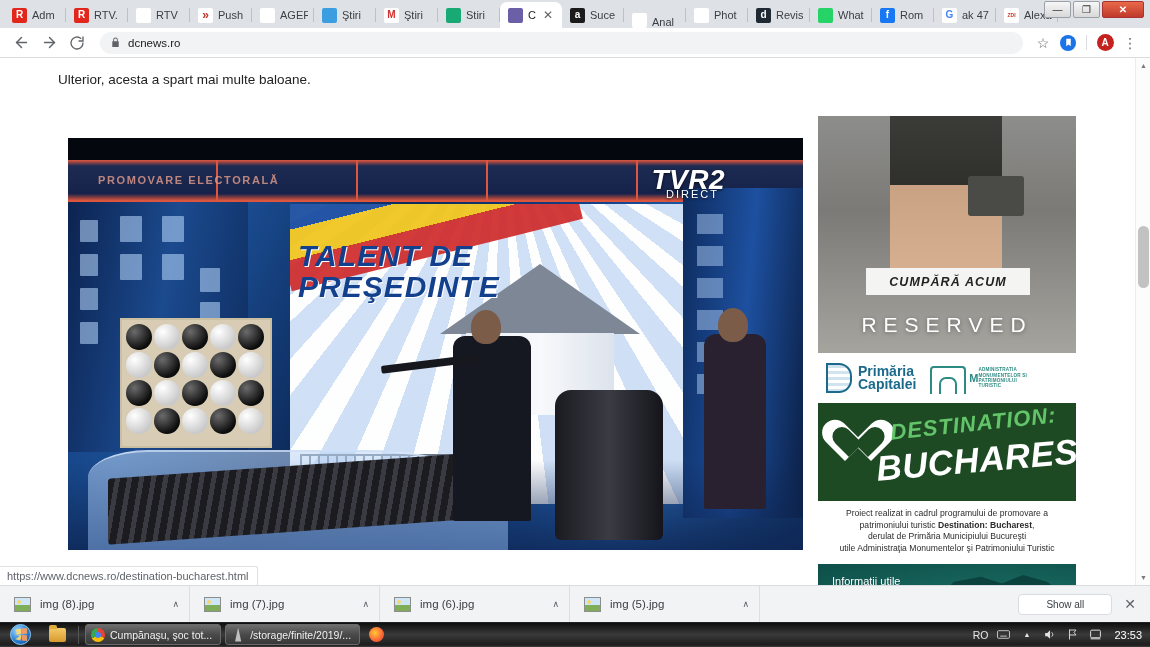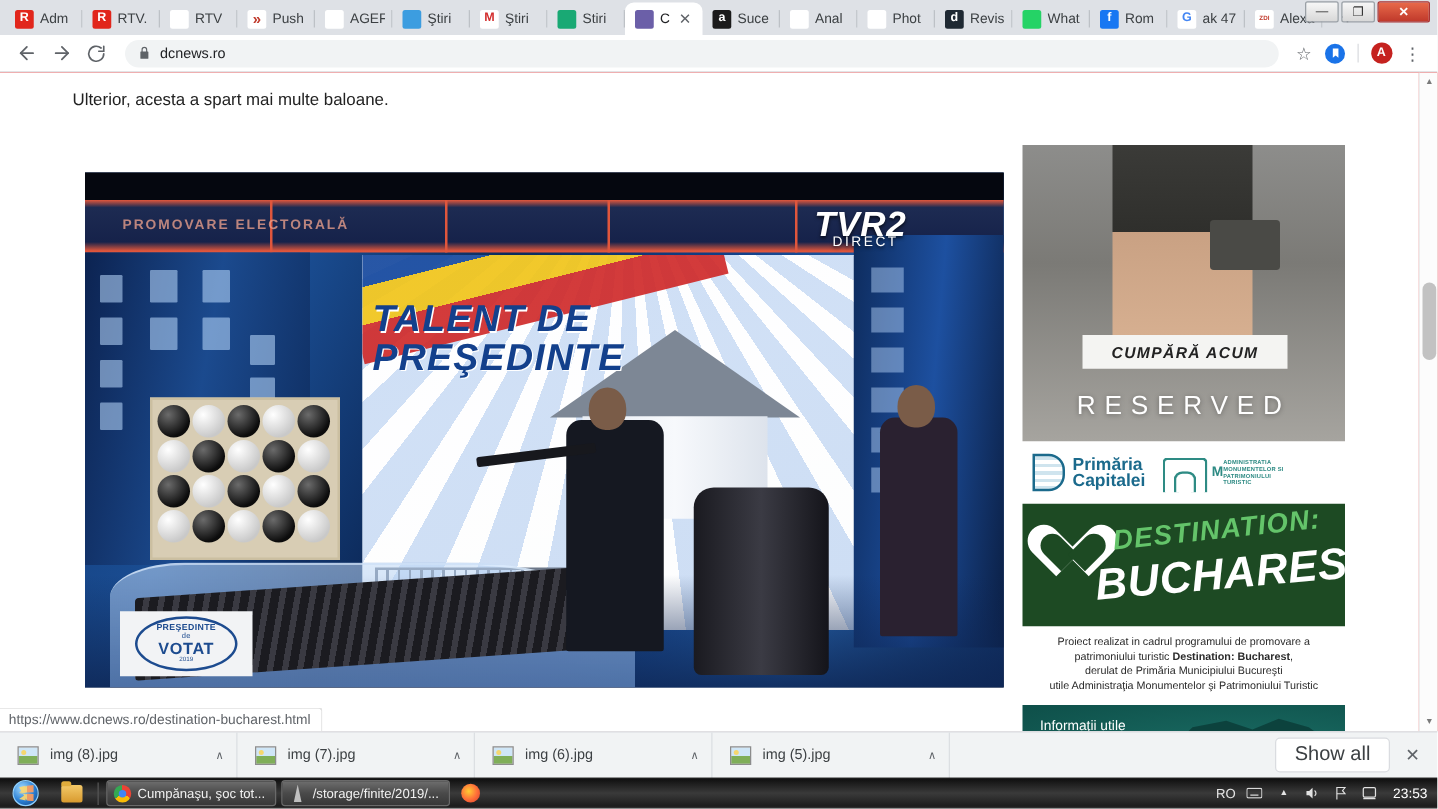--- a/index.html
+++ b/index.html
@@ -469,22 +469,22 @@
     width: 4px; height: 4px; border-radius: 50%; background: #f5d76e;
   }
   .dl-name { flex: 1; white-space: nowrap; overflow: hidden; }
   .dl-caret { color: #5f6368; font-size: 9px; margin-left: 8px; }
   .shelf-right {
     margin-left: auto; display: flex; align-items: center; gap: 12px;
     padding-right: 14px;
   }
   .showall {
     border: 1px solid #dadce0; background: #fff;
-    border-radius: 4px; padding: 4px 15px;
-    font-size: 16px; color: #3c4043;
+    border-radius: 4px; padding: 4px 27px;
+    font-size: 10px; color: #3c4043;
   }
   .shelf-close { font-size: 14px; color: #5f6368; }
 
   
   .taskbar {
     position: absolute; left: 0; top: 622px;
     width: 1150px; height: 25px;
     background: linear-gradient(to bottom, #2b2b2b 0%, #111 6%, #3a3a3a 50%, #1c1c1c 92%, #404040 100%);
     display: flex; align-items: center;
   }
@@ -613,21 +613,21 @@
           <div class="tab active" style="width: 62px;">
             <div class="tab-fav" style="background: rgb(107, 95, 168);"></div>
             <span class="tab-title">C</span>
             <span class="tab-close">✕</span>
           </div>
           <div class="tab" style="width: 62px;">
             <div class="tab-fav" style="background: rgb(27, 27, 27);">a</div>
             <span class="tab-title">Suce</span>
             <span class="tsep"></span>
           </div>
-          <div class="tab" style="width: 62px;">
+          <div class="tab" style="width: 62px; align-items: flex-end;">
             <div class="tab-fav" style="background: rgb(255, 255, 255);"></div>
             <span class="tab-title">Anal</span>
             <span class="tsep"></span>
           </div>
           <div class="tab" style="width: 62px;">
             <div class="tab-fav" style="background: rgb(255, 255, 255);"></div>
             <span class="tab-title">Phot</span>
             <span class="tsep"></span>
           </div>
           <div class="tab" style="width: 62px;">
@@ -792,28 +792,20 @@
 
           <div class="person" style="left:385px;top:198px;width:78px;height:185px;">
             <div class="head" style="left:18px;top:-26px;"></div>
             <div style="position:absolute;left:-72px;top:24px;width:96px;height:8px;background:#17181d;border-radius:2px;transform:rotate(-7deg);"></div>
           </div>
           <div class="person person2" style="left:636px;top:196px;width:62px;height:175px;">
             <div class="head" style="left:14px;top:-26px;"></div>
           </div>
           <div class="chair"></div>
 
-          <div class="votat-badge">
-            <div class="votat-inner">
-              <div class="l1">PREŞEDINTE</div>
-              <div class="l1" style="font-size:6px;font-weight:normal;">de</div>
-              <div class="l2">VOTAT</div>
-              <div class="l3">2019</div>
-            </div>
-          </div>
         </div>
 
         <div class="sidebar">
 
           <div class="ad-reserved">
             <div class="ad-legs"></div>
             <div class="ad-bag"></div>
             <div class="cumpara">CUMPĂRĂ ACUM</div>
             <div class="reserved-word">RESERVED</div>
           </div>

